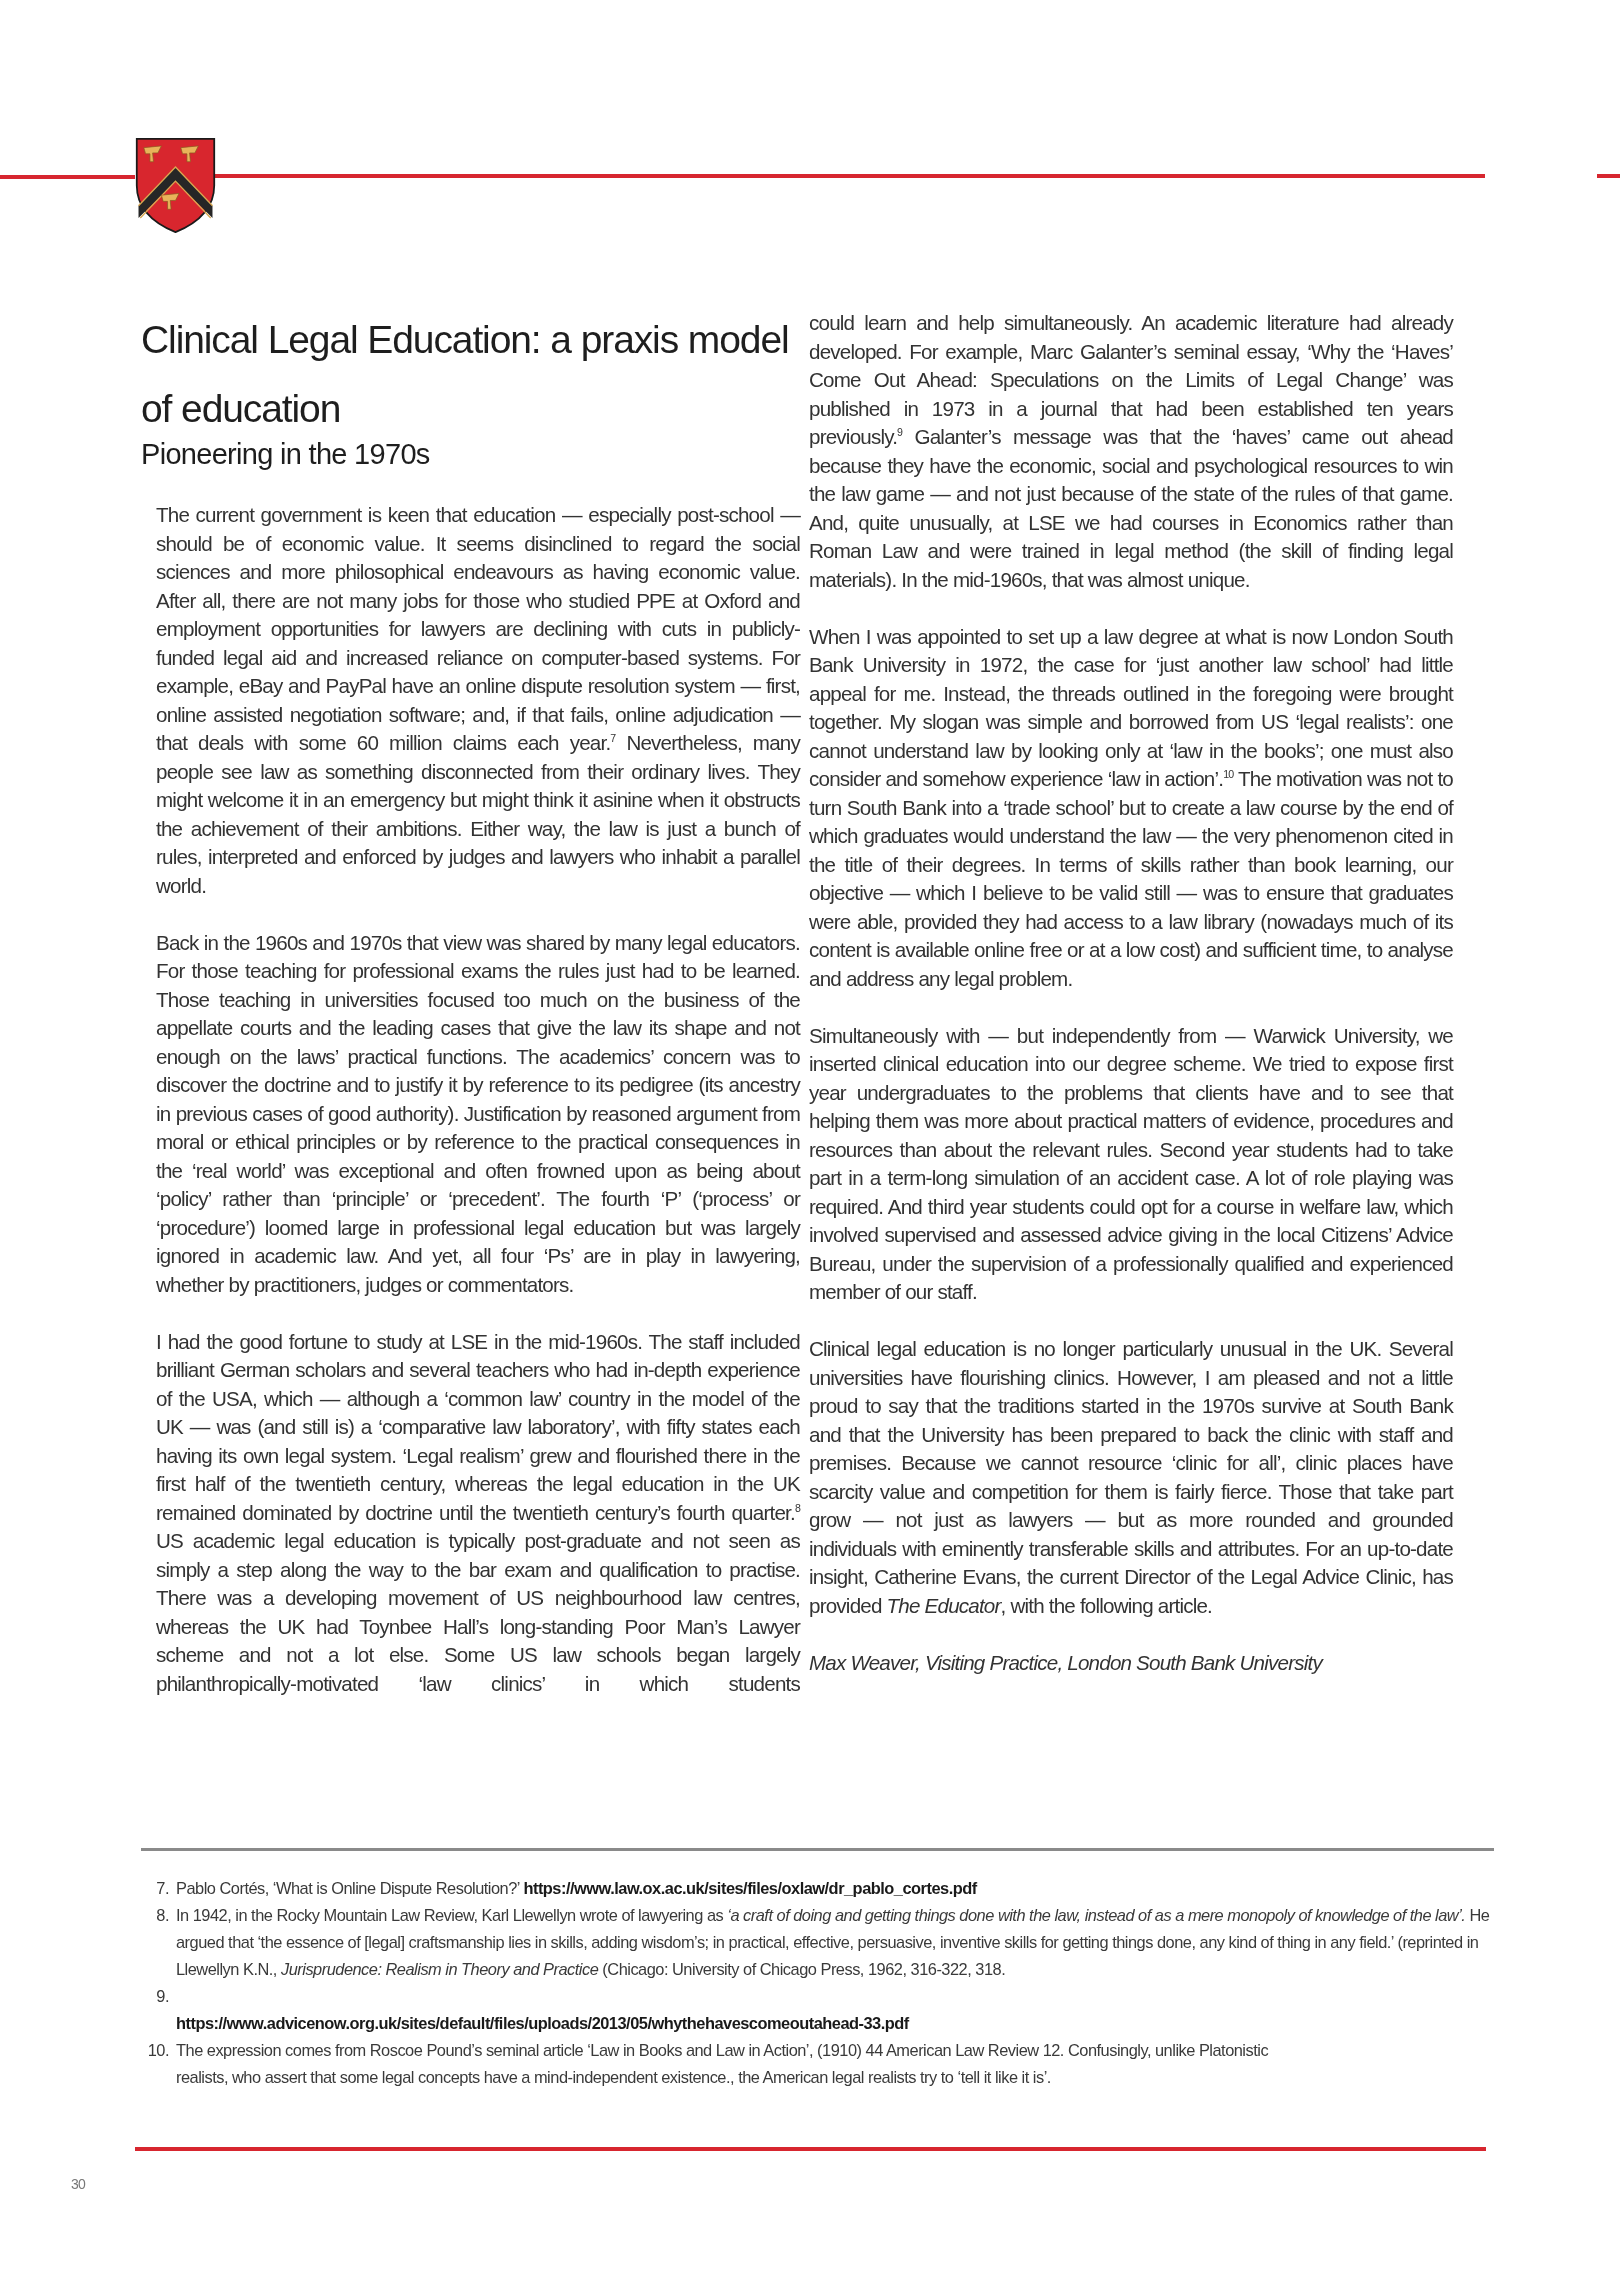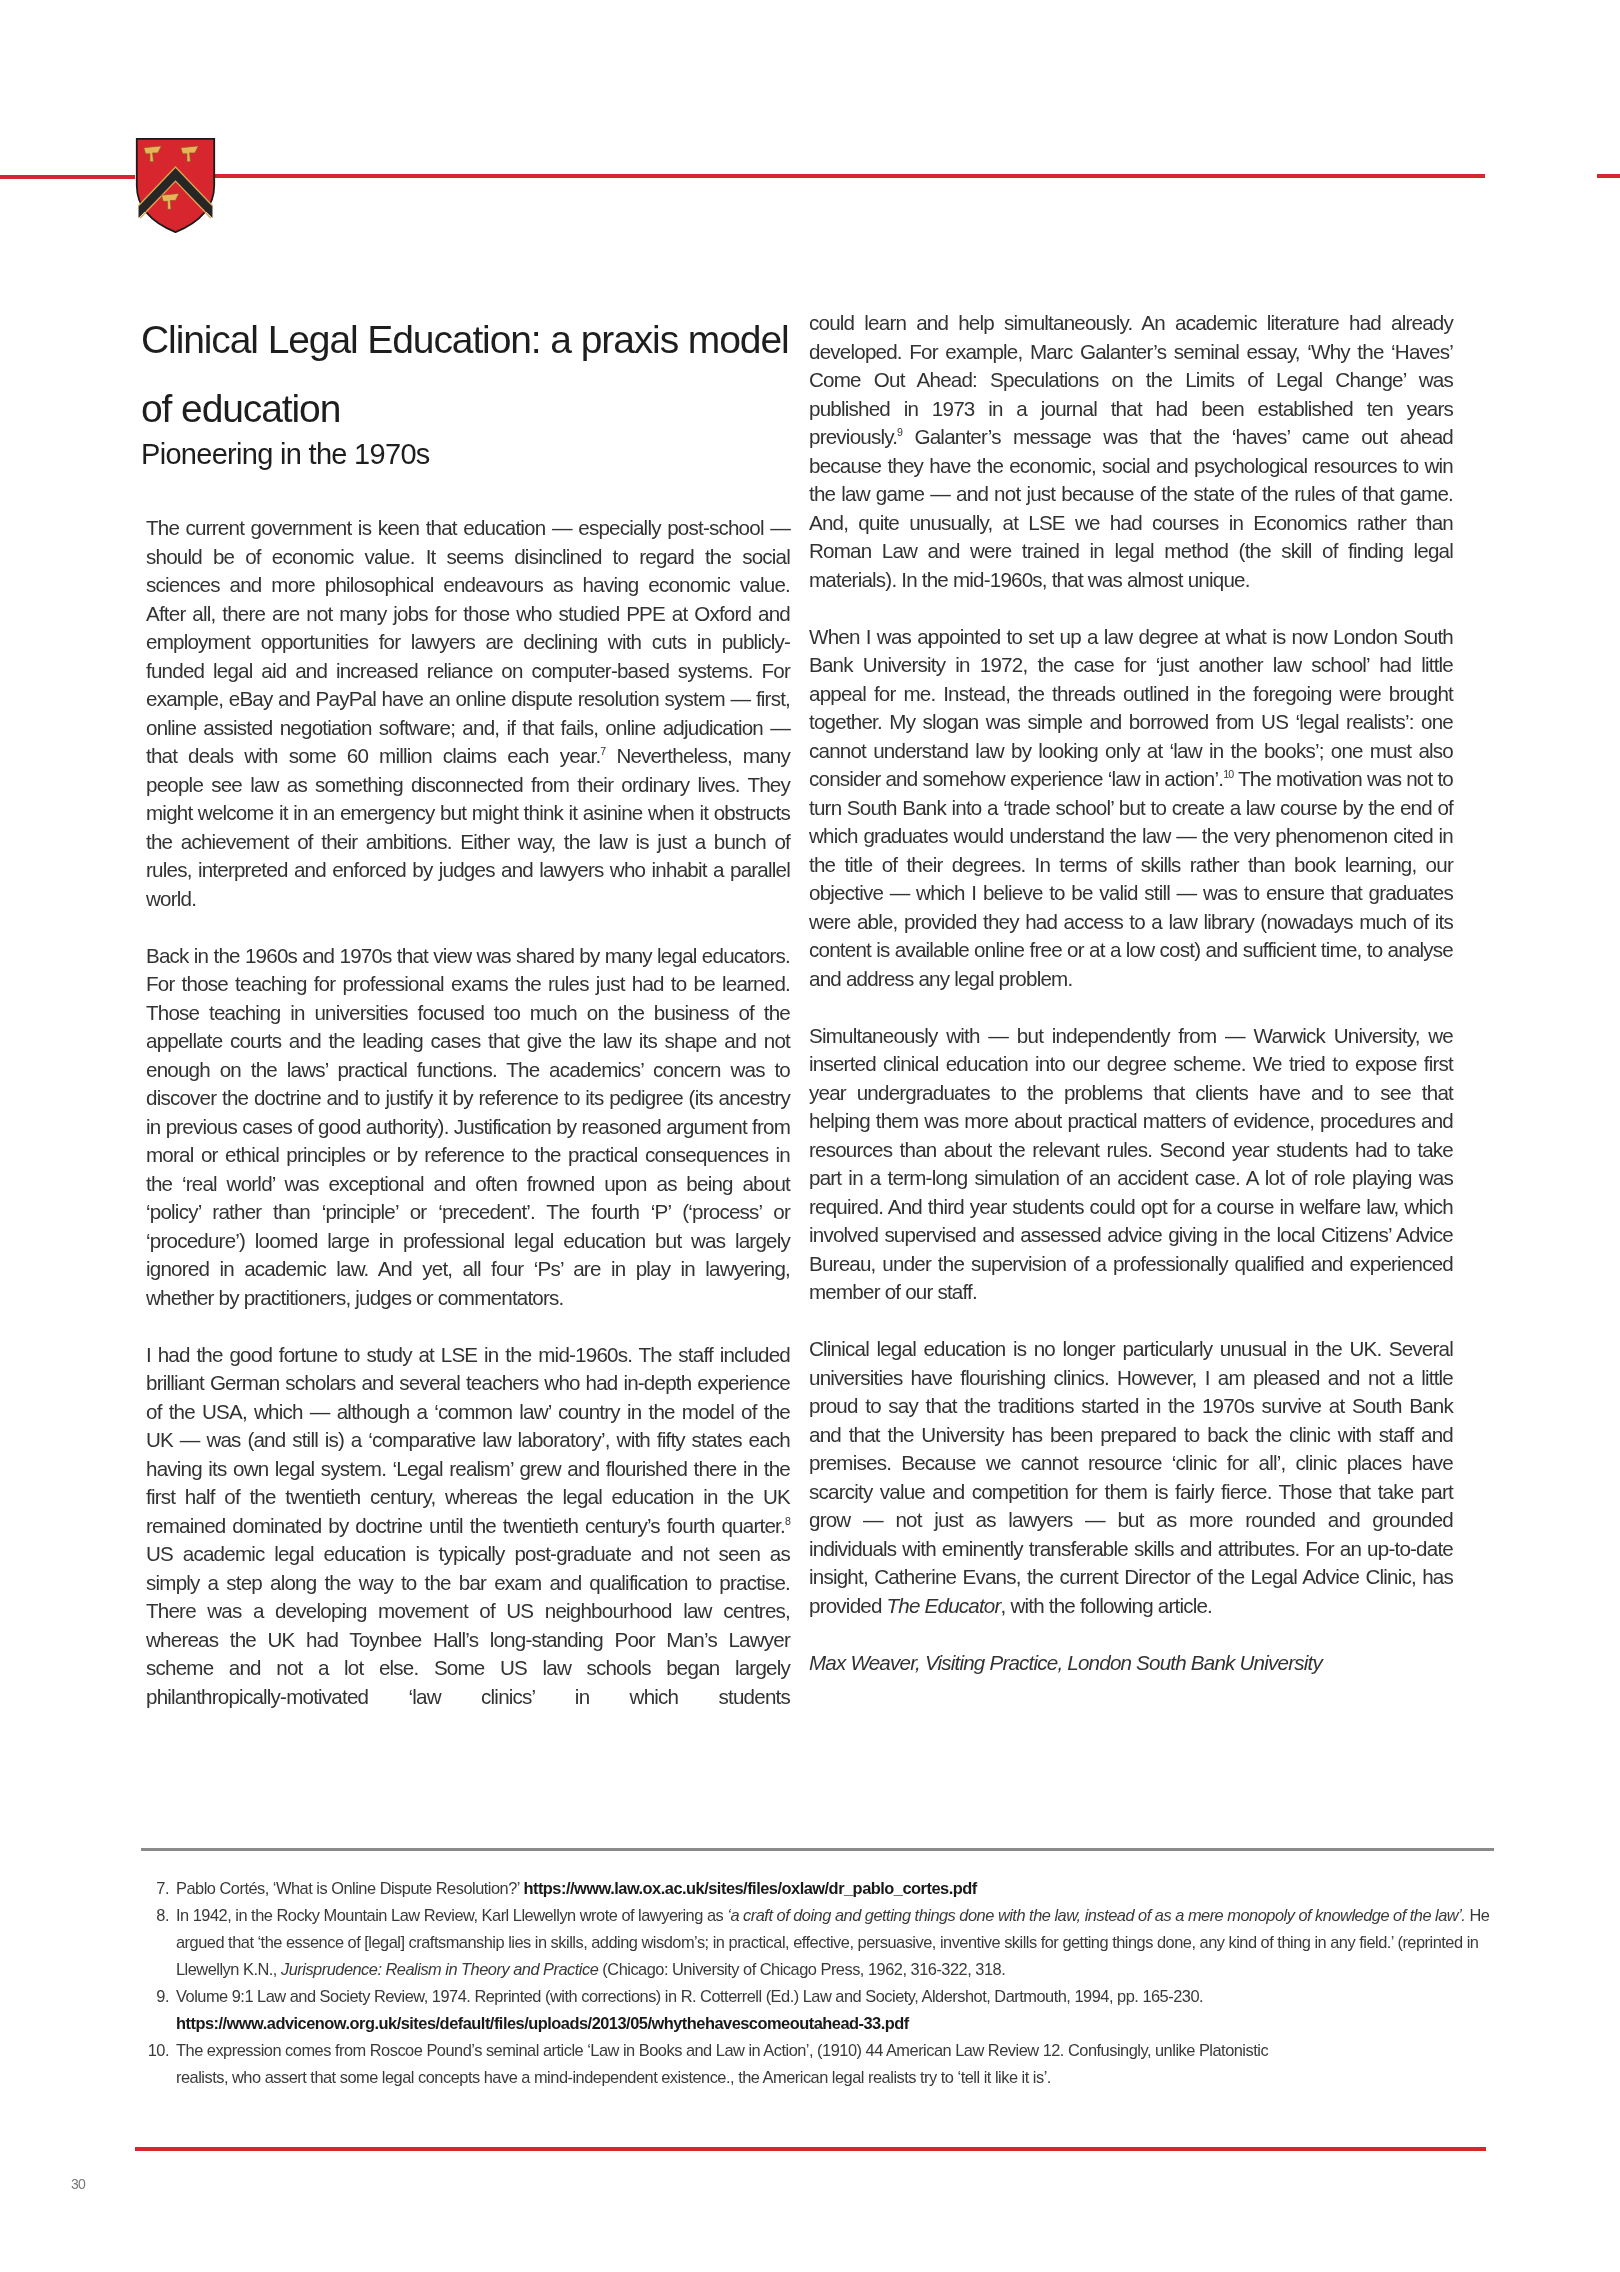--- a/index.html
+++ b/index.html
@@ -9,21 +9,21 @@
   .shield { position:absolute; left:135px; top:137px; width:81px; height:97px; }
   .title { position:absolute; left:141px; top:305px; width:670px;
            font-size:39px; line-height:69px; color:#1e1e1e; font-weight:normal;
            letter-spacing:-1.1px; margin:0; }
   .subtitle { position:absolute; left:141px; top:437px; font-size:29px; line-height:35px;
               color:#1e1e1e; letter-spacing:-0.7px; margin:0; font-weight:normal; }
   .col { position:absolute; width:644px; font-size:20.6px; line-height:28.5px;
          color:#333333; letter-spacing:-0.8px; word-spacing:0px; }
   .col p { margin:0 0 28.5px 0; text-align:justify; }
   .col p.last { text-align:justify; text-align-last:left; }
-  .left-col { left:146px; top:501px;margin-top:13px; }
+  .left-col { left:156px; top:501px; }
   .right-col { left:809px; top:309px; }
   sup { font-size:10.6px; line-height:0; vertical-align:super; }
   .sig { text-align:right; font-style:italic; margin-top:0; }
   .fn-rule { position:absolute; left:141px; top:1848px; width:1353px; height:2.6px; background:#8a8a8a; }
   .footnotes { position:absolute; left:141px; top:1875px; width:1353px; font-size:16.4px;
                line-height:27px; color:#3a3a3a; letter-spacing:-0.5px; }
   .fn { position:relative; padding-left:35px; }
   .fn-num { position:absolute; left:0; width:28px; text-align:right; }
   .fn b { color:#1a1a1a; }
   .page-num { position:absolute; left:71px; top:2176px; font-size:14px; color:#777777; letter-spacing:-0.9px; }
@@ -69,21 +69,21 @@
   <div class="fn">
     <span class="fn-num">7.</span>
     <span>Pablo Cortés, ‘What is Online Dispute Resolution?’ </span><b>https://www.law.ox.ac.uk/sites/files/oxlaw/dr_pablo_cortes.pdf</b>
   </div>
   <div class="fn">
     <span class="fn-num">8.</span>
     <span>In 1942, in the Rocky Mountain Law Review, Karl Llewellyn wrote of lawyering as </span><i>‘a craft of doing and getting things done with the law, instead of as a mere monopoly of knowledge of the law’.</i><span> He argued that ‘the essence of [legal] craftsmanship lies in skills, adding wisdom’s; in practical, effective, persuasive, inventive skills for getting things done, any kind of thing in any field.’ (reprinted in Llewellyn K.N., </span><i>Jurisprudence: Realism in Theory and Practice</i><span> (Chicago: University of Chicago Press, 1962, 316-322, 318.</span>
   </div>
   <div class="fn">
     <span class="fn-num">9.</span>
-    <span>Volume 9:1 Law and Society Review, 1974. Reprinted (with corrections) in R. Cotterrell (Ed.) Law and Society, Aldershot, Dartmouth, 1994, pp. 165-230.</span><br><b>https://www.advicenow.org.uk/sites/default/files/uploads/2013/05/whythehavescomeoutahead-33.pdf</b>
+    <br><b>https://www.advicenow.org.uk/sites/default/files/uploads/2013/05/whythehavescomeoutahead-33.pdf</b>
   </div>
   <div class="fn" style="padding-right:203px;">
     <span class="fn-num">10.</span>
     <span>The expression comes from Roscoe Pound’s seminal article ‘Law in Books and Law in Action’, (1910) 44 American Law Review 12. Confusingly, unlike Platonistic realists, who assert that some legal concepts have a mind-independent existence., the American legal realists try to ‘tell it like it is’.</span>
   </div>
 </div>
 
 <div class="rule-red" style="left:135px; top:2147px; width:1351px;"></div>
 <div class="page-num">30</div>
 

